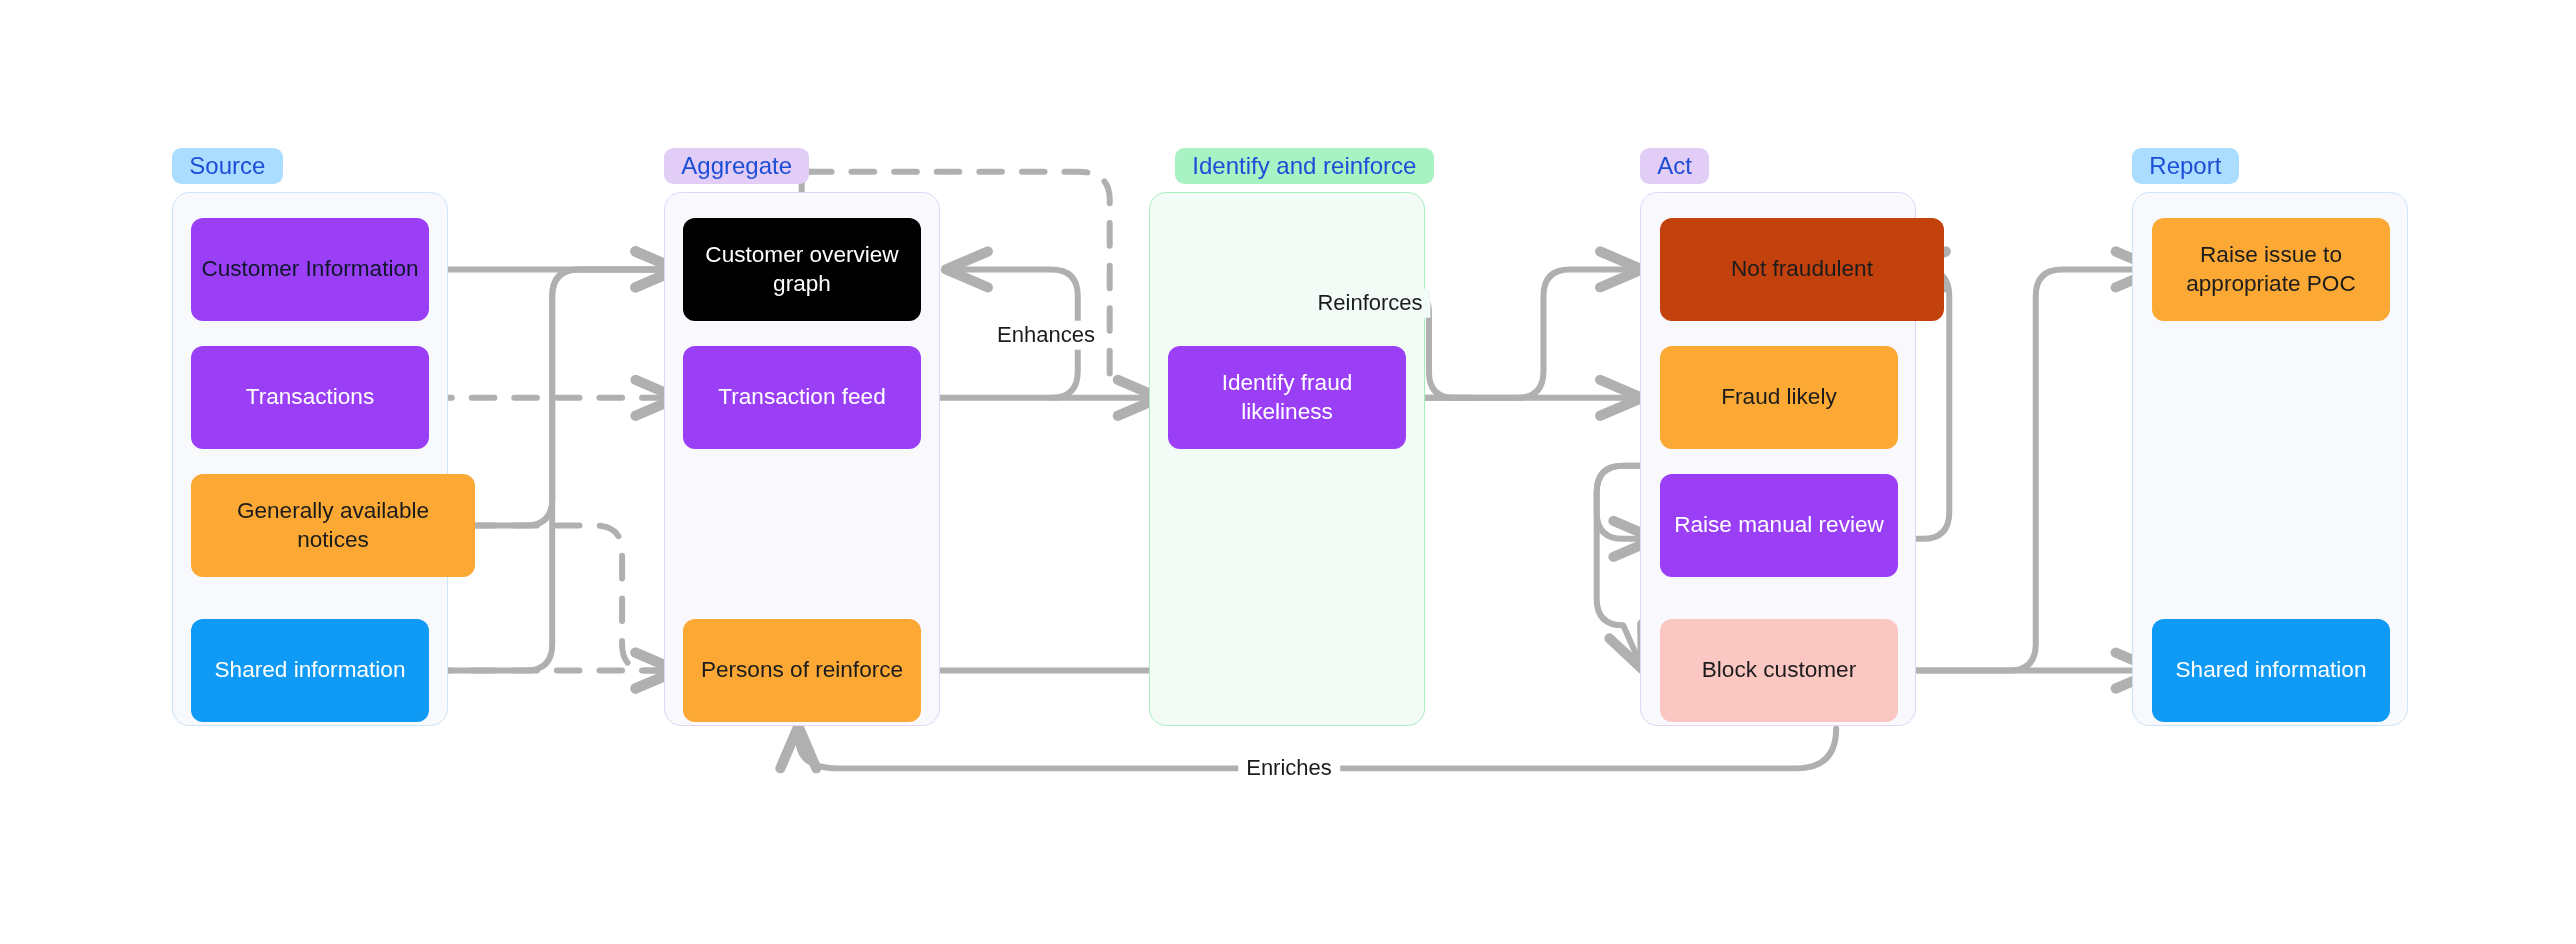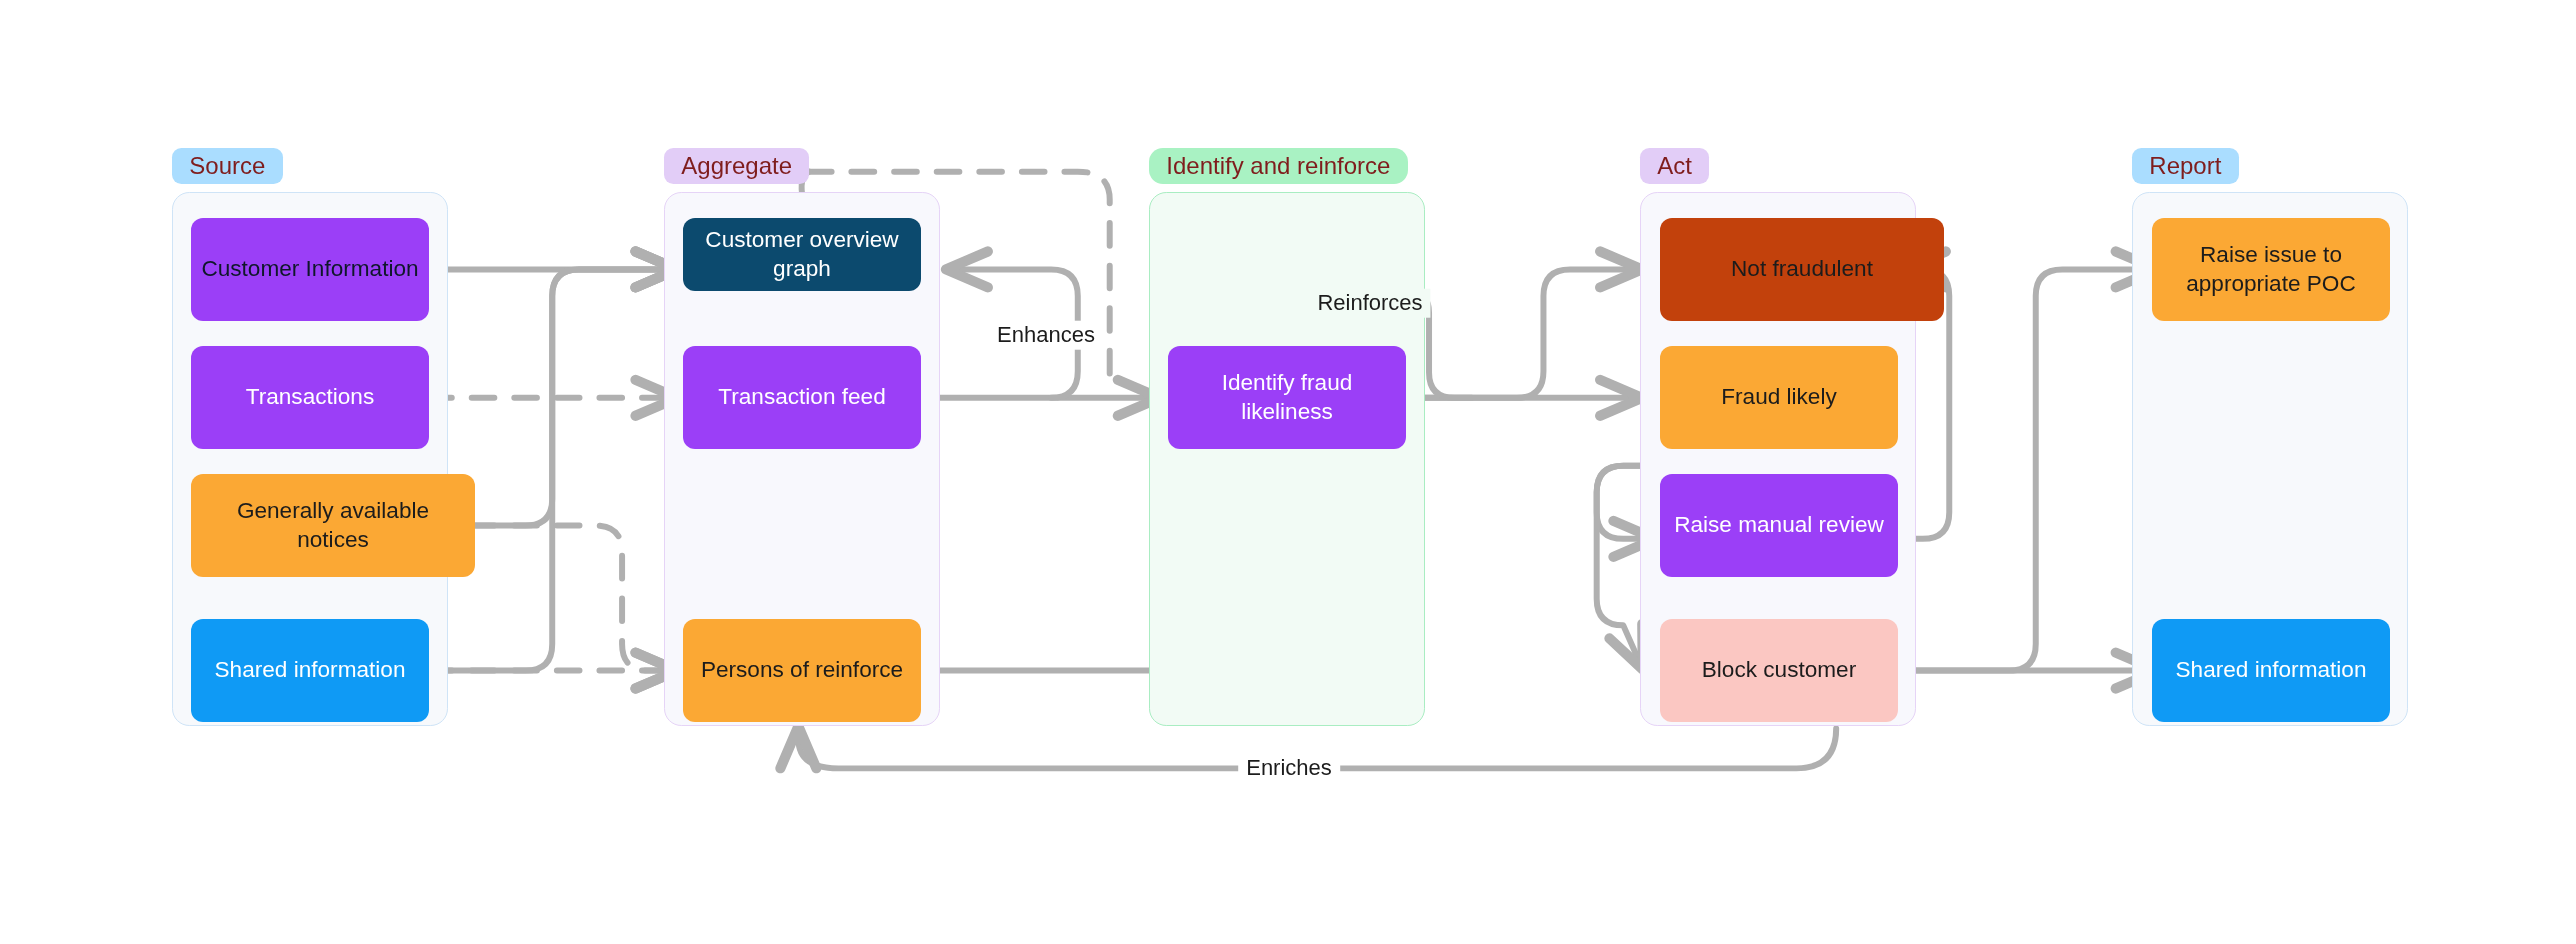--- a/index.html
+++ b/index.html
@@ -13,21 +13,21 @@
   svg#edges{position:absolute;left:0;top:0;width:2576px;height:944px;pointer-events:none;}
 
   
   .lane-pill{
     position:absolute;
     height:36px;
     border-radius:9.3px;
     display:flex;align-items:center;justify-content:center;
     padding:0 17.3px;
     font-size:24px;
-    color:#7f1d1d;
+    color:#1d4ed8;
     white-space:nowrap;
     box-sizing:border-box;
   }
   
   .lane-body{
     position:absolute;
     border-radius:17.3px;
     border:1.3px solid #cfe4f7;
     background:#f7f9fc;
     box-sizing:border-box;
@@ -128,31 +128,31 @@
   </div>
   <div class="node" style="left:191px;top:619px;width:238px;height:103px;background:#0f9af5;color:#ffffff;">
     <span>Shared information</span>
   </div>
 
   <div class="lane-pill" style="left:664px;top:148px;background:#e2cdf7;">
     <span>Aggregate</span>
   </div>
   <div class="lane-body" style="left:664px;top:192px;width:276px;height:534px;background:#f8f8fd;border-color:#e6d4f7;"></div>
 
-  <div class="node" style="left:683px;top:218px;width:238px;height:73px;background:#0c4a6e;color:#ffffff;">
+  <div class="node" style="left:683px;top:218px;width:238px;height:103px;background:#000000;color:#ffffff;">
     <span>Customer overview graph</span>
   </div>
   <div class="node" style="left:683px;top:346px;width:238px;height:103px;background:#9b3ff7;color:#ffffff;">
     <span>Transaction feed</span>
   </div>
   <div class="node" style="left:683px;top:619px;width:238px;height:103px;background:#fba834;color:#1c1c1c;">
     <span>Persons of reinforce</span>
   </div>
 
-  <div class="lane-pill" style="left:1149px;top:148px;background:#a9f2c3;border-radius:14px;">
+  <div class="lane-pill" style="left:1175px;top:148px;background:#a9f2c3;">
     <span>Identify and reinforce</span>
   </div>
   <div class="lane-body" style="left:1149px;top:192px;width:276px;height:534px;background:#f2fbf5;border-color:#a9edc2;"></div>
 
   <div class="node" style="left:1168px;top:346px;width:238px;height:103px;background:#9b3ff7;color:#ffffff;">
     <span>Identify fraud likeliness</span>
   </div>
 
   <div class="lane-pill" style="left:1640px;top:148px;background:#e2cdf7;">
     <span>Act</span>

